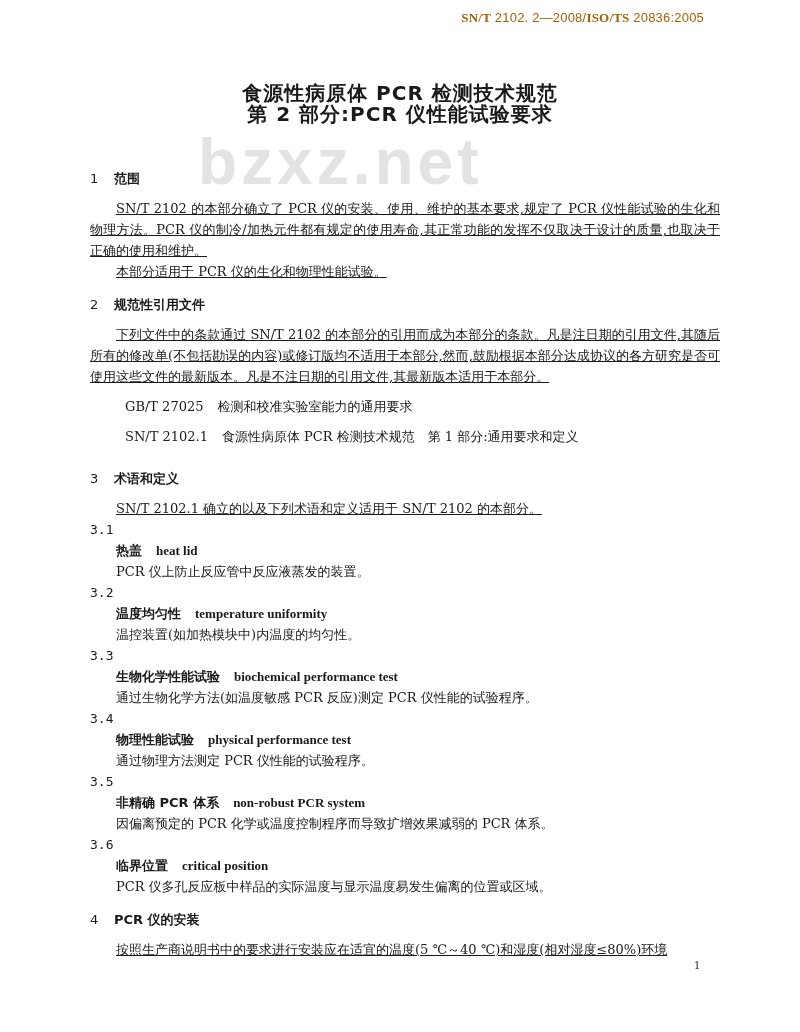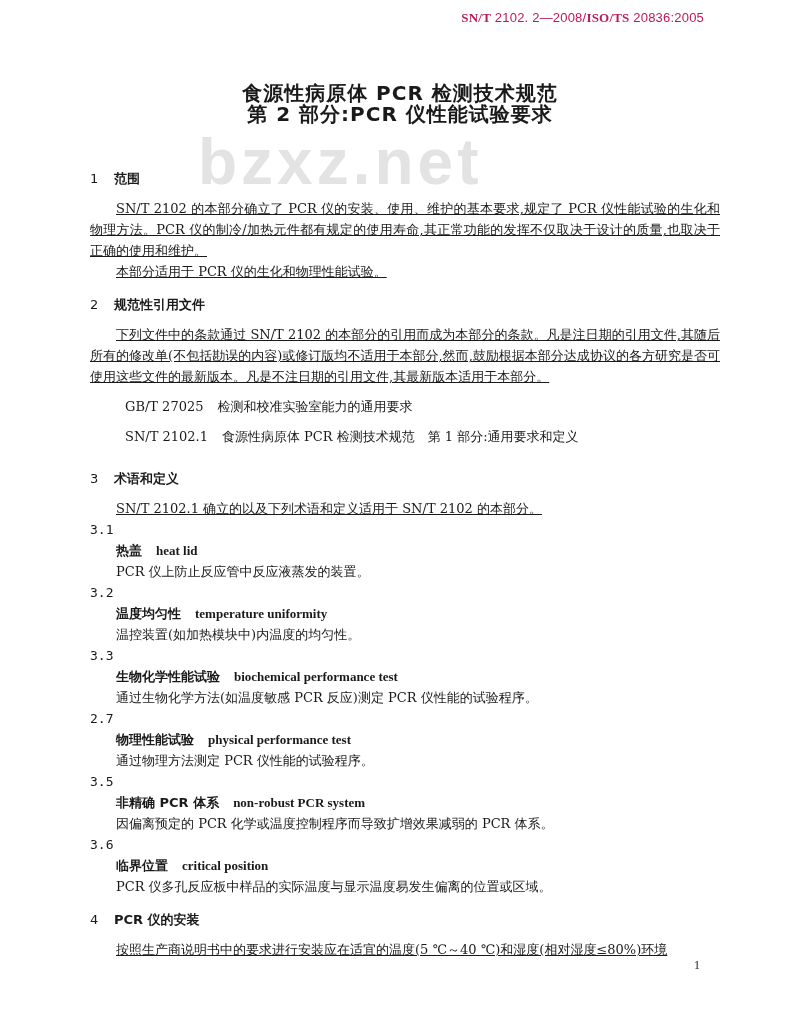--- a/index.html
+++ b/index.html
@@ -1,19 +1,19 @@
 <!DOCTYPE html>
 <html><head>
 <meta charset="utf-8">
 <style>
   html, body { margin: 0; padding: 0; background: #ffffff; }
   body { width: 800px; height: 1032px; position: relative; overflow: hidden;
          font-family: "DejaVu Serif", "Liberation Serif", serif; color: #1a1a1a; }
   .header-code { position: absolute; top: 10px; right: 96px; font-size: 13px;
-                 font-family: "Liberation Sans", "DejaVu Sans", sans-serif; color: #be185d; letter-spacing: 0.2px; }
+                 font-family: "Liberation Sans", "DejaVu Sans", sans-serif; color: #a16207; letter-spacing: 0.2px; }
   .header-code b { font-family: "Liberation Serif", serif; font-weight: bold; }
   .title { position: absolute; left: 0; width: 800px; text-align: center;
            font-family: "DejaVu Sans", sans-serif; font-weight: bold; font-size: 20px; color: #1a1a1a; letter-spacing: 1px; }
   .title1 { top: 80px; }
   .title2 { top: 101px; }
   .watermark { position: absolute; left: 198px; top: 130px; font-family: Liberation Sans, sans-serif;
                font-weight: bold; font-size: 64px; color: #e3e3e3; letter-spacing: 4px; z-index: 0; line-height: 1; }
   .content { position: absolute; left: 90px; top: 168px; width: 630px; z-index: 1; }
   .sec-head { font-family: "DejaVu Sans", sans-serif; font-weight: bold; font-size: 13px; margin: 0; height: 22px; line-height: 22px; }
   .sec-head .num { display: inline-block; width: 24px; font-weight: normal; }
@@ -66,21 +66,21 @@
     <p class="term-num">3.2</p>
     <p class="term-name"><span>温度均匀性</span><span class="en">temperature uniformity</span></p>
     <p class="term-def">温控装置(如加热模块中)内温度的均匀性。</p>
   </div>
   <div>
     <p class="term-num">3.3</p>
     <p class="term-name"><span>生物化学性能试验</span><span class="en">biochemical performance test</span></p>
     <p class="term-def">通过生物化学方法(如温度敏感 PCR 反应)测定 PCR 仪性能的试验程序。</p>
   </div>
   <div>
-    <p class="term-num">2.7</p>
+    <p class="term-num">3.4</p>
     <p class="term-name"><span>物理性能试验</span><span class="en">physical performance test</span></p>
     <p class="term-def">通过物理方法测定 PCR 仪性能的试验程序。</p>
   </div>
   <div>
     <p class="term-num">3.5</p>
     <p class="term-name"><span>非精确 PCR 体系</span><span class="en">non-robust PCR system</span></p>
     <p class="term-def">因偏离预定的 PCR 化学或温度控制程序而导致扩增效果减弱的 PCR 体系。</p>
   </div>
   <div>
     <p class="term-num">3.6</p>

